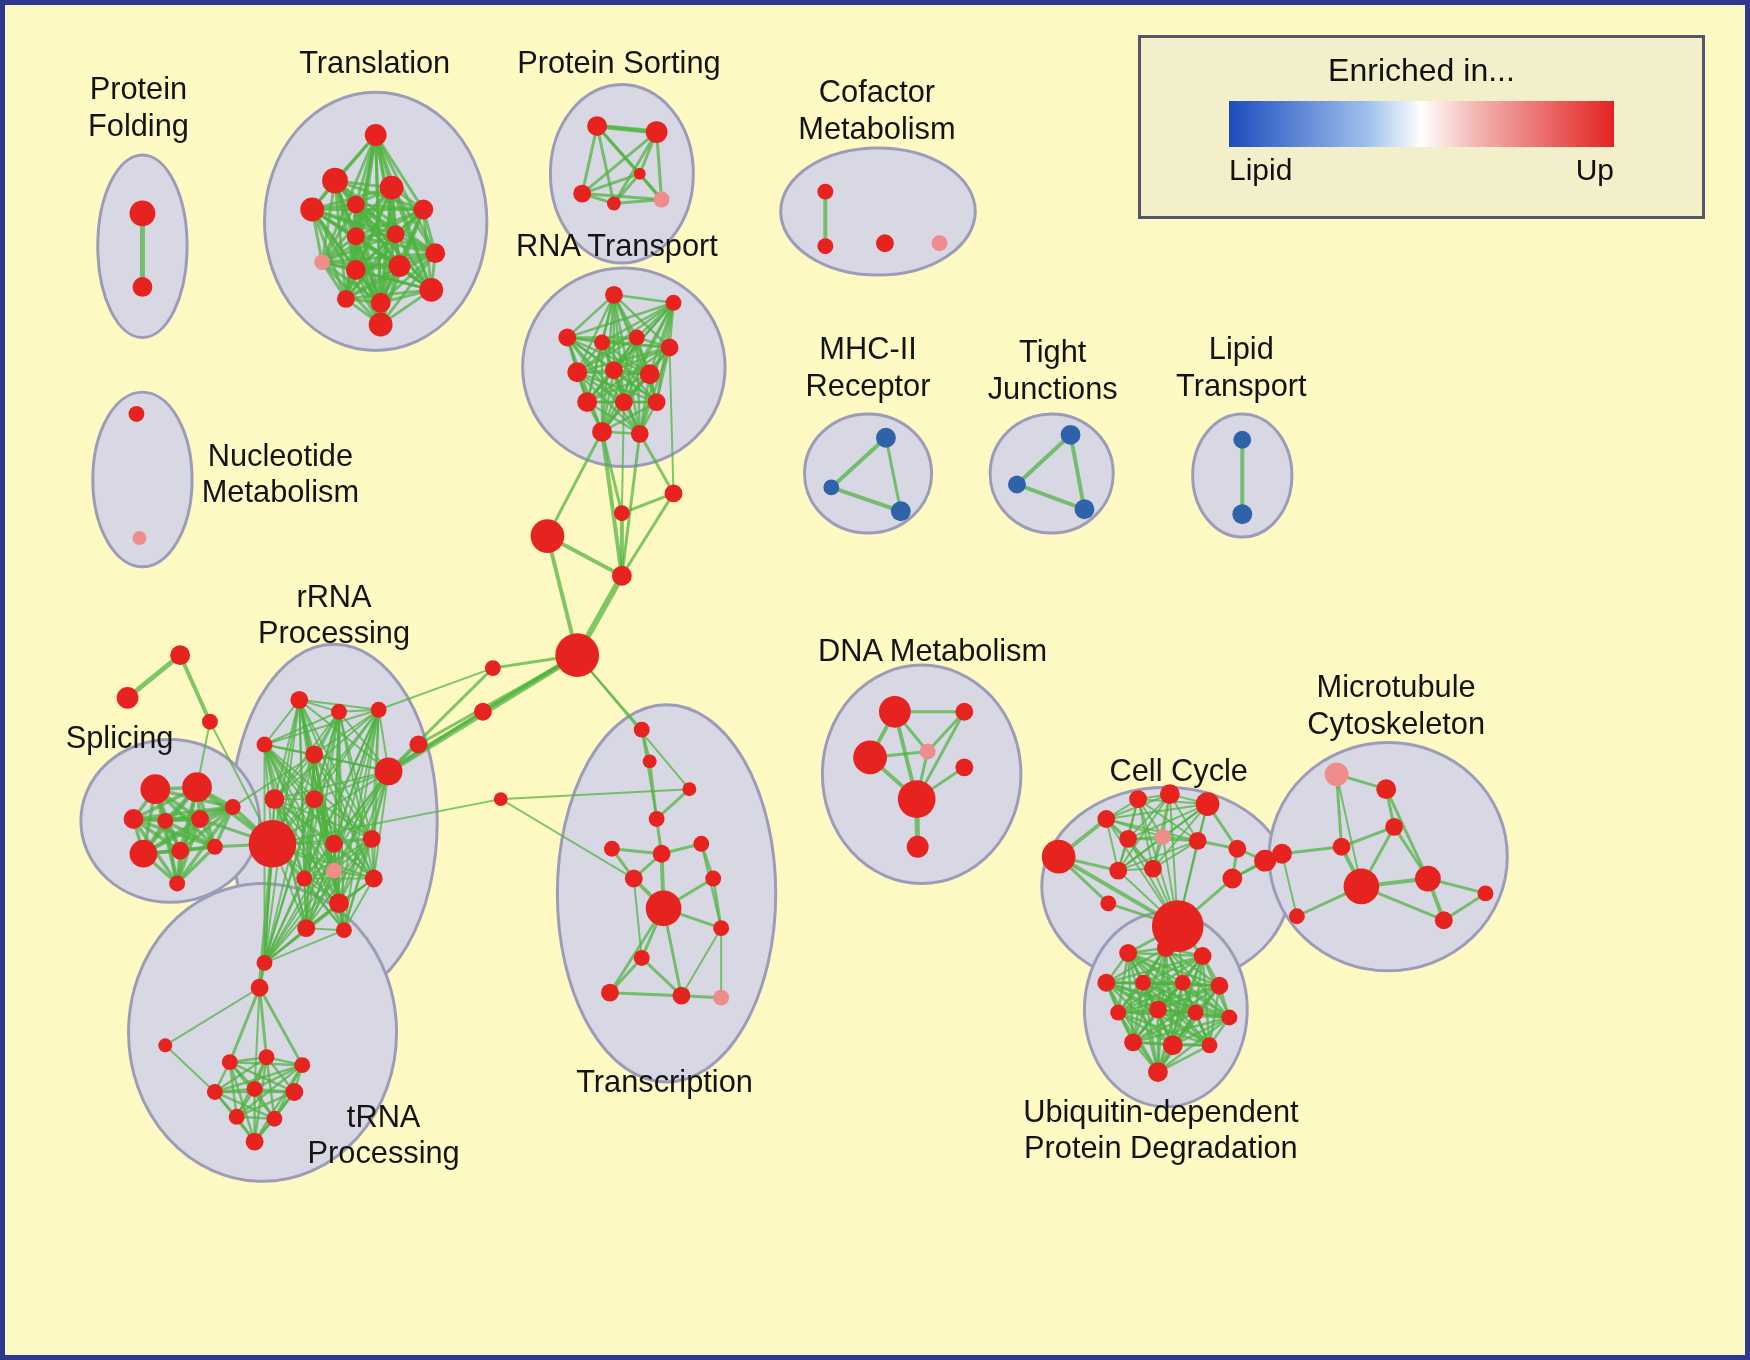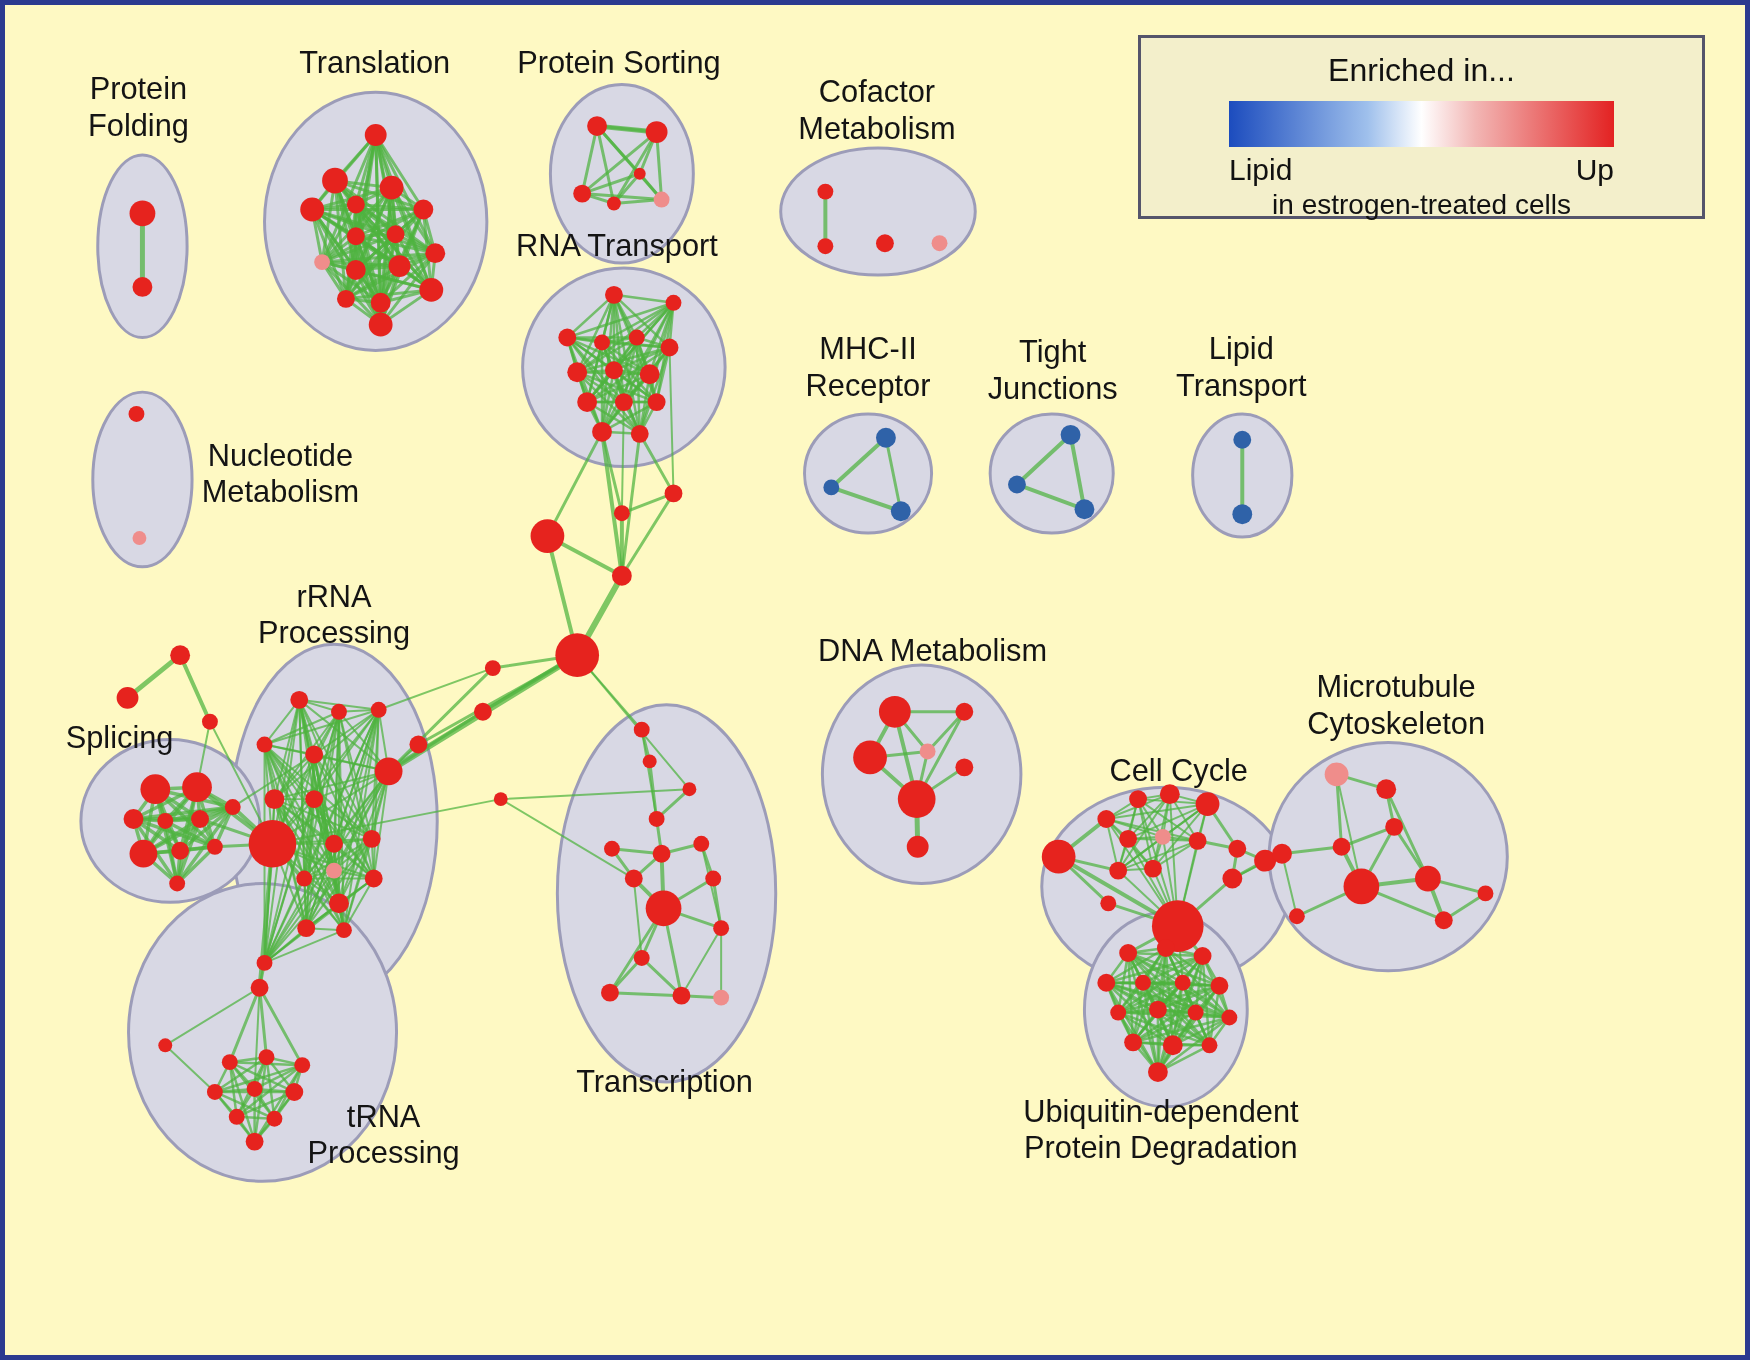--- a/index.html
+++ b/index.html
@@ -982,15 +982,14 @@
       </g>
     </svg>
 
   <div class="legend">
     <div class="legend-title">Enriched in...</div>
     <div class="legend-bar" id="legend-gradient" style="background: linear-gradient(90deg, rgb(28, 76, 190) 0%, rgb(159, 192, 236) 36%, rgb(255, 255, 255) 50%, rgb(242, 182, 180) 64%, rgb(227, 34, 34) 100%);"></div>
     <div class="legend-ends">
       <span>Lipid</span>
       <span>Up</span>
     </div>
-    <div class="legend-sub">in estrogen-treated cells</div>
   </div>
 </div>
 
 </body></html>

